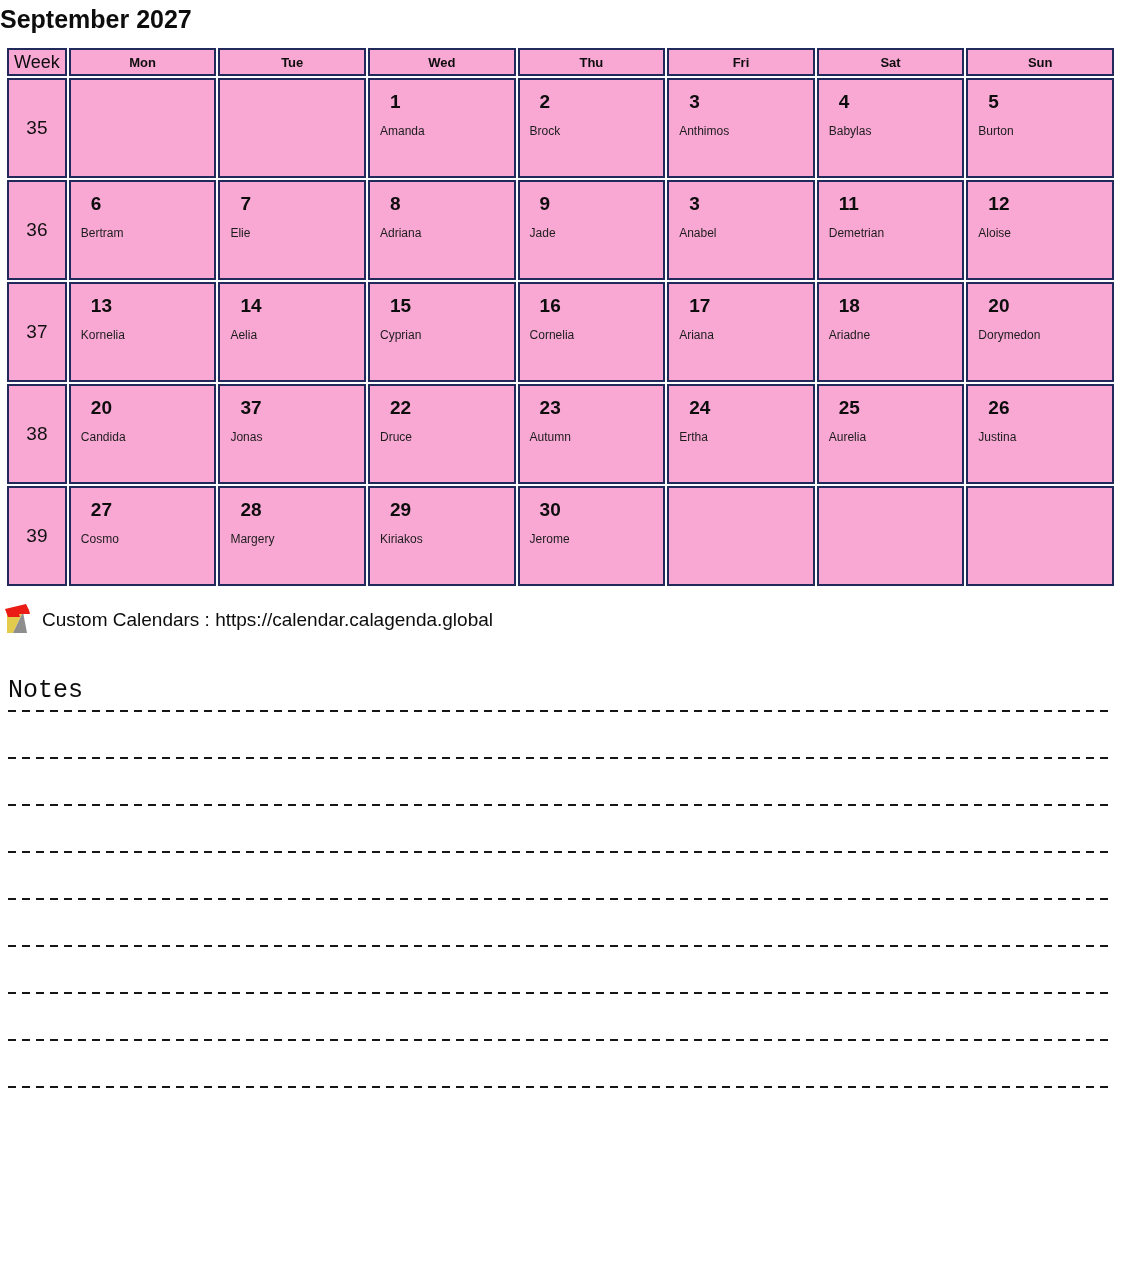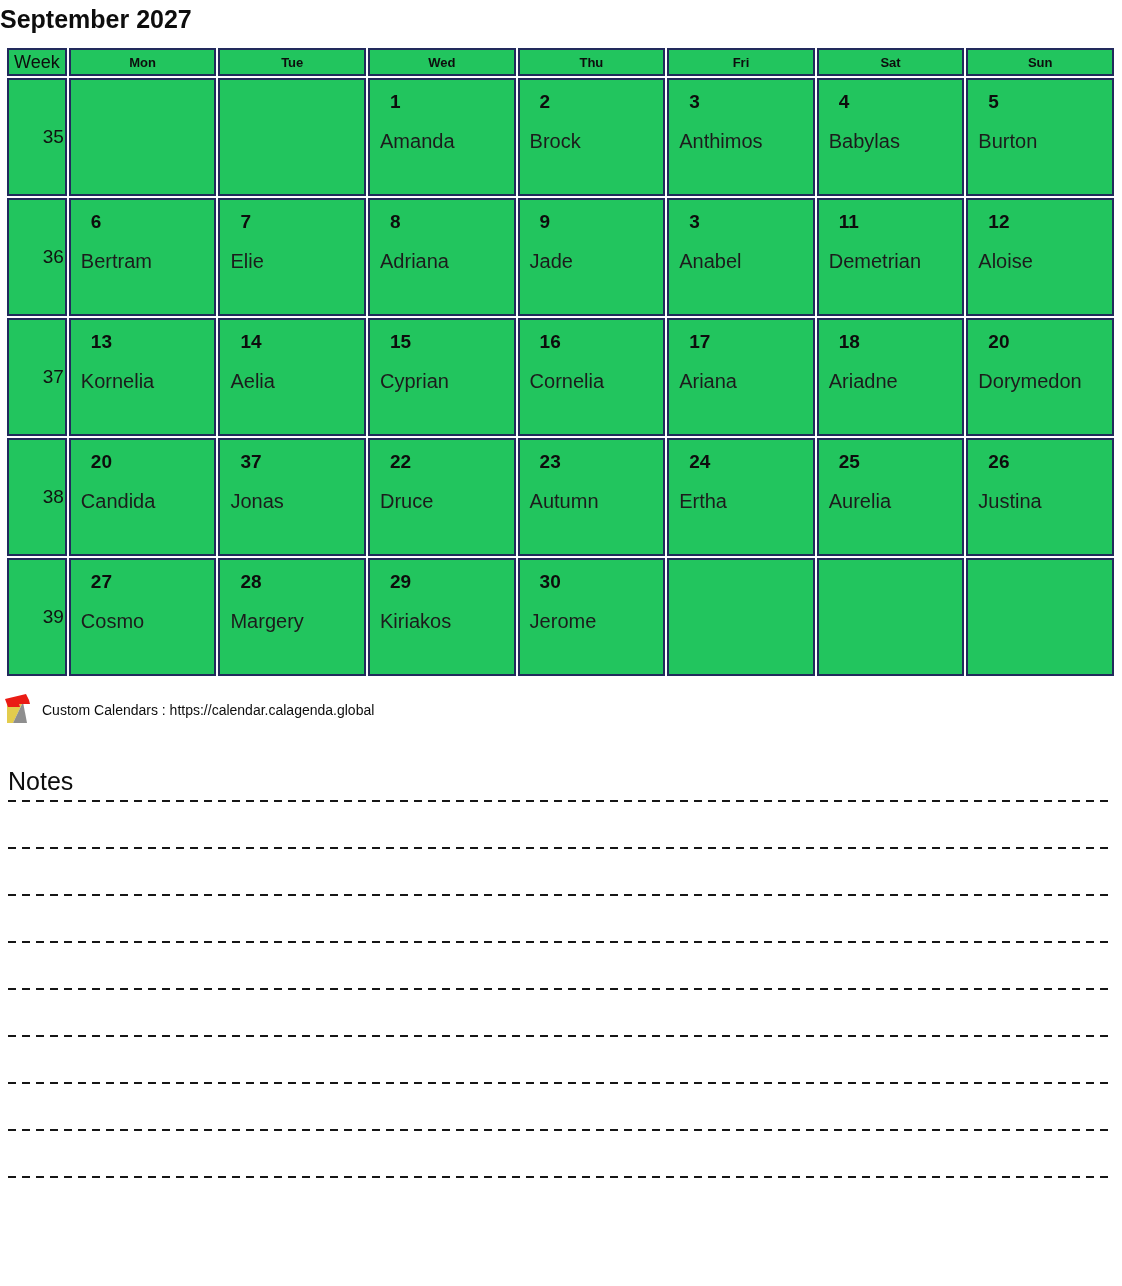--- a/index.html
+++ b/index.html
@@ -23,78 +23,78 @@
 
   table.calendar {
     border-collapse: separate;
     border-spacing: 2px;
     table-layout: fixed;
     margin: 12px 0 0 5px;
     width: 1111px;
   }
   table.calendar th, table.calendar td {
     border: 2px solid #222a5c;
-    background: #22c55e;
+    background: #f9a8d4;
     overflow: hidden;
   }
   thead th {
     height: 28px;
     font-size: 13px;
     font-weight: bold;
     text-align: center;
     vertical-align: middle;
     color: #0d0d0d;
   }
   th.week-header {
     width: 58px;
     font-weight: normal;
     font-size: 18px;
     padding: 0;
   }
   th.day-header { width: 143px; }
 
   td.week-num {
-    height: 118px;
-    text-align: right;
+    height: 100px;
+    text-align: center;
     vertical-align: middle;
     font-size: 19px;
     color: #111;
   }
   td.day-cell {
     vertical-align: top;
     padding: 9px 4px 0 10px;
   }
   .day-num {
     font-weight: bold;
     font-size: 19px;
     line-height: 22px;
     margin: 2px 0 0 10px;
     color: #0d0d0d;
     min-height: 22px;
   }
   .day-name {
-    font-size: 20px;
-    margin-top: 17px;
+    font-size: 12px;
+    margin-top: 11px;
     color: #1c1c1c;
   }
 
   .footer {
     margin: 15px 0 0 5px;
     display: flex;
     align-items: center;
     height: 34px;
   }
   .footer-icon { width: 27px; height: 32px; flex: 0 0 auto; }
   .footer-text {
     margin-left: 10px;
-    font-size: 14px;
-    color: #0d0d0d;
-  }
-
-  .notes { margin: 40px 8px 0 8px; }
+    font-size: 19px;
+    color: #0d0d0d;
+  }
+
+  .notes { margin: 40px 8px 0 8px; font-family: Liberation Mono, monospace; }
   .notes-heading {
     font-size: 25px;
     line-height: 28px;
     color: #0d0d0d;
   }
   .note-line { position: relative; height: 47px; }
   .note-line:first-child { height: 7px; }
   .note-line::after {
     content: "";
     position: absolute;

